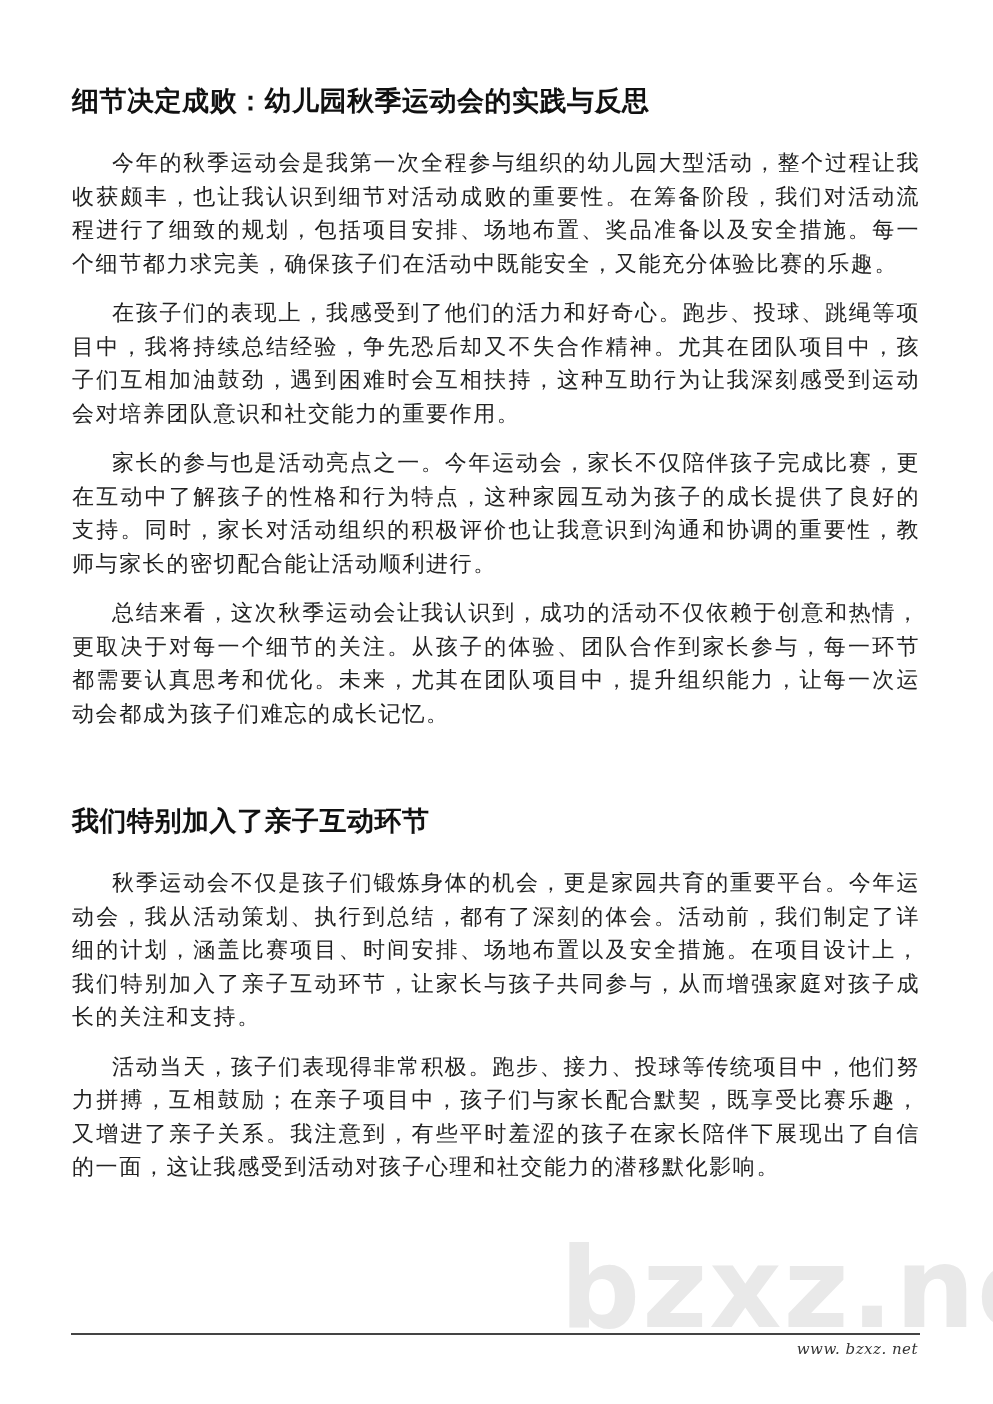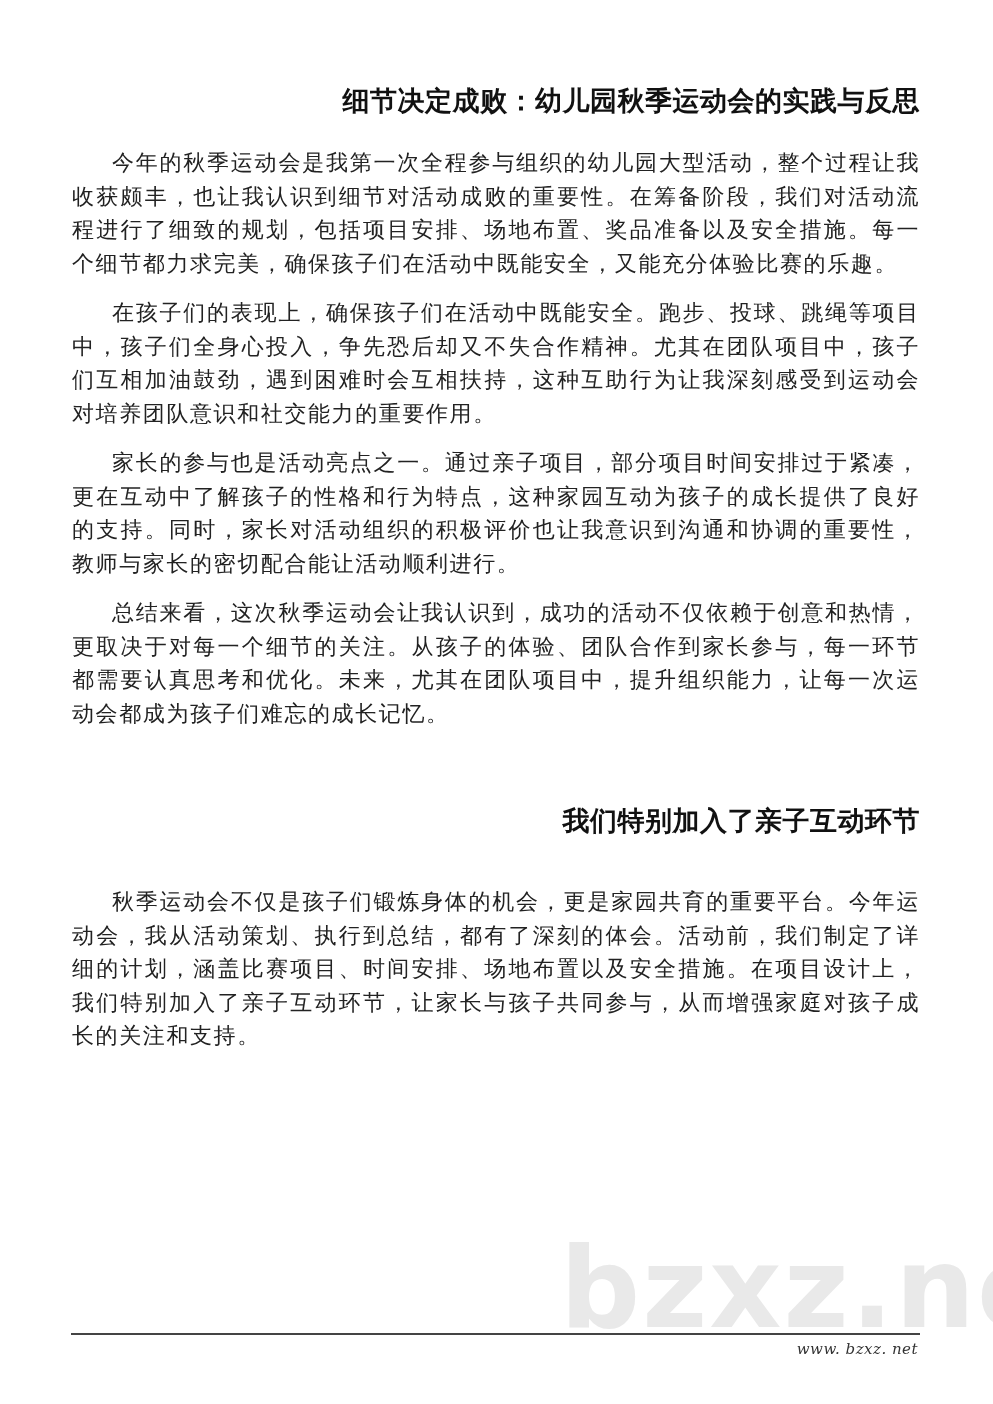--- a/index.html
+++ b/index.html
@@ -1,27 +1,27 @@
 <!DOCTYPE html>
 <html><head>
   <meta charset="utf-8">
   <style>
     html, body { margin: 0; padding: 0; background: #ffffff; }
     body { width: 993px; height: 1404px; position: relative; overflow: hidden; font-family: "DejaVu Serif", "Liberation Serif", serif; color: #1a1a1a; }
     .page { position: absolute; left: 72px; top: 0; width: 848px; }
     .title {
       font-family: "DejaVu Sans", "Liberation Sans", sans-serif;
-      font-weight: bold; font-size: 27px; text-align: right;
+      font-weight: bold; font-size: 27px; text-align: left;
       letter-spacing: 0.5px; color: #111; margin: 0; white-space: nowrap;
     }
     .title1 { position: absolute; top: 83px; left: 0; width: 848px; }
     .title2 { position: absolute; top: 803px; left: 0; width: 848px; }
     .sec { position: absolute; left: 0; width: 848px; }
     .sec1 { top: 146px; }
-    .sec2 { top: 866px; margin-top: 19px; }
+    .sec2 { top: 866px; }
     p.para {
       margin: 0 0 16px 0; font-size: 22px; line-height: 33.5px;
       text-indent: 40px; text-align: justify; text-justify: inter-character;
       letter-spacing: 1.6px; color: #222;
     }
     .footer-line { position: absolute; left: 71px; top: 1333px; width: 849px; height: 2px; background: #444; }
     .footer-url {
       position: absolute; top: 1340px; right: 75px;
       font-family: "DejaVu Serif", "Liberation Serif", serif; font-style: italic;
       font-size: 15px; color: #333; letter-spacing: 0.5px;
@@ -35,25 +35,26 @@
   </style>
 </head>
 <body>
 
 <div class="watermark">bzxz.net</div>
 
 <div class="page content">
   <h1 class="title title1">细节决定成败：幼儿园秋季运动会的实践与反思</h1>
   <div class="sec sec1">
     <p class="para">今年的秋季运动会是我第一次全程参与组织的幼儿园大型活动，整个过程让我收获颇丰，也让我认识到细节对活动成败的重要性。在筹备阶段，我们对活动流程进行了细致的规划，包括项目安排、场地布置、奖品准备以及安全措施。每一个细节都力求完美，确保孩子们在活动中既能安全，又能充分体验比赛的乐趣。</p>
-    <p class="para">在孩子们的表现上，确保孩子们在活动中既能安全。跑步、投球、跳绳等项目中，孩子们全身心投入，争先恐后却又不失合作精神。尤其在团队项目中，孩子们互相加油鼓劲，遇到困难时会互相扶持，这种互助行为让我深刻感受到运动会对培养团队意识和社交能力的重要作用。</p>
-    <p class="para">家长的参与也是活动亮点之一。通过亲子项目，部分项目时间安排过于紧凑，更在互动中了解孩子的性格和行为特点，这种家园互动为孩子的成长提供了良好的支持。同时，家长对活动组织的积极评价也让我意识到沟通和协调的重要性，教师与家长的密切配合能让活动顺利进行。</p>
+    <p class="para">在孩子们的表现上，我感受到了他们的活力和好奇心。跑步、投球、跳绳等项目中，我将持续总结经验，争先恐后却又不失合作精神。尤其在团队项目中，孩子们互相加油鼓劲，遇到困难时会互相扶持，这种互助行为让我深刻感受到运动会对培养团队意识和社交能力的重要作用。</p>
+    <p class="para">家长的参与也是活动亮点之一。今年运动会，家长不仅陪伴孩子完成比赛，更在互动中了解孩子的性格和行为特点，这种家园互动为孩子的成长提供了良好的支持。同时，家长对活动组织的积极评价也让我意识到沟通和协调的重要性，教师与家长的密切配合能让活动顺利进行。</p>
     <p class="para">总结来看，这次秋季运动会让我认识到，成功的活动不仅依赖于创意和热情，更取决于对每一个细节的关注。从孩子的体验、团队合作到家长参与，每一环节都需要认真思考和优化。未来，尤其在团队项目中，提升组织能力，让每一次运动会都成为孩子们难忘的成长记忆。</p>
   </div>
 
   <h1 class="title title2">我们特别加入了亲子互动环节</h1>
   <div class="sec sec2">
     <p class="para">秋季运动会不仅是孩子们锻炼身体的机会，更是家园共育的重要平台。今年运动会，我从活动策划、执行到总结，都有了深刻的体会。活动前，我们制定了详细的计划，涵盖比赛项目、时间安排、场地布置以及安全措施。在项目设计上，我们特别加入了亲子互动环节，让家长与孩子共同参与，从而增强家庭对孩子成长的关注和支持。</p>
+    <p class="para">活动当天，孩子们表现得非常积极。跑步、接力、投球等传统项目中，他们努力拼搏，互相鼓励；在亲子项目中，孩子们与家长配合默契，既享受比赛乐趣，又增进了亲子关系。我注意到，有些平时羞涩的孩子在家长陪伴下展现出了自信的一面，这让我感受到活动对孩子心理和社交能力的潜移默化影响。</p>
   </div>
 </div>
 
 <div class="footer-line"></div>
 <div class="footer-url">www. bzxz. net</div>
 
 </body></html>

